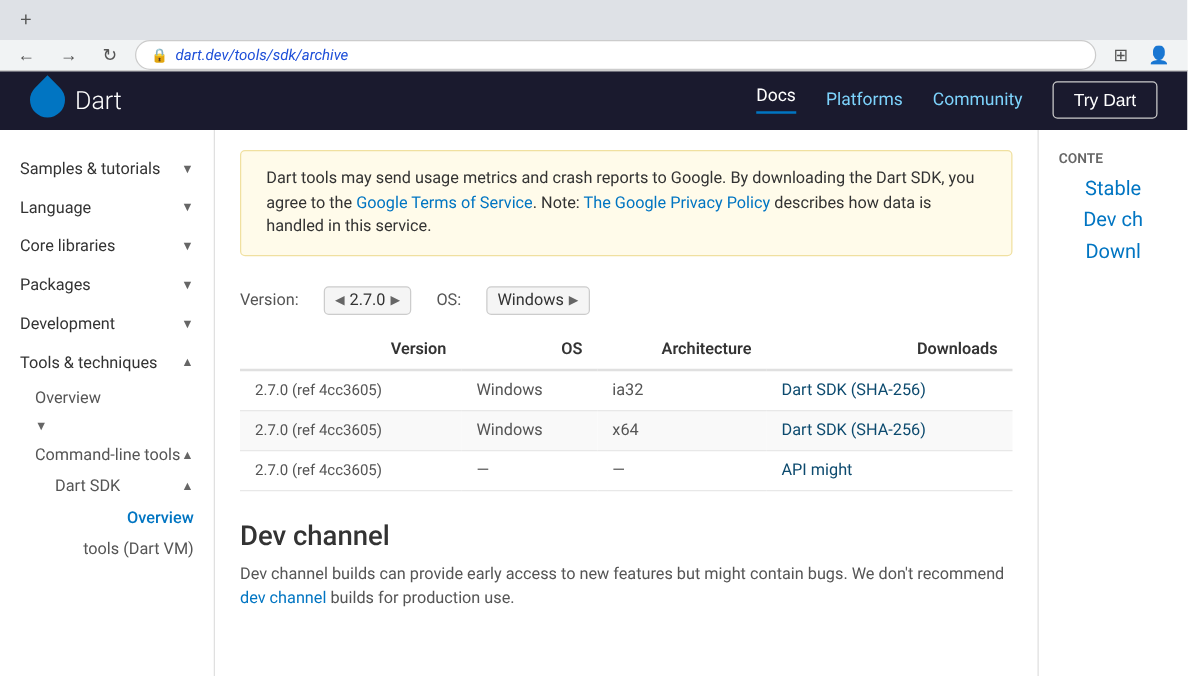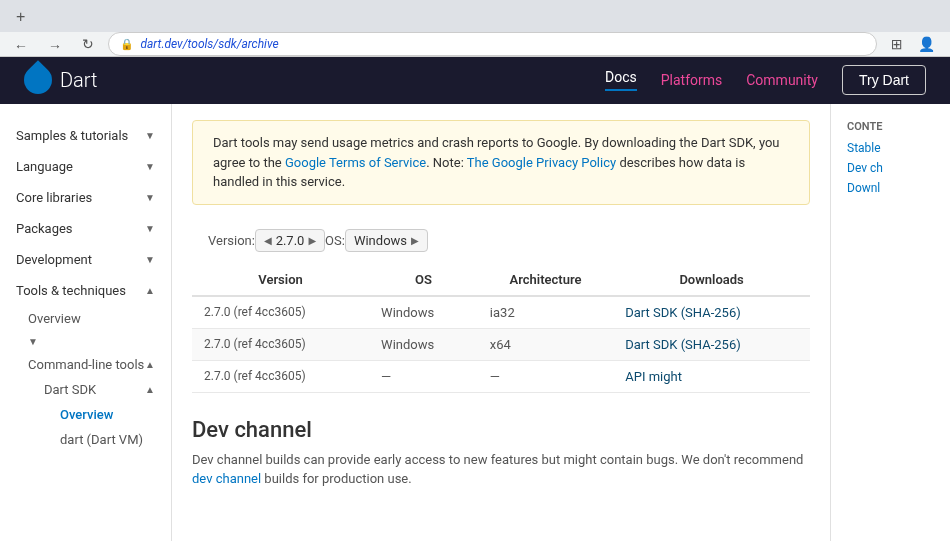--- a/index.html
+++ b/index.html
@@ -18,21 +18,21 @@
     .lock-icon { color: #555; font-size: 11px; }
     .address-text { color: #1d4ed8; font-size: 12px; font-style: italic; }
     .browser-actions { display: flex; gap: 4px; }
 
     
     .app-header { background: #1a1a2e; height: 48px; display: flex; align-items: center; padding: 0 24px; gap: 32px; }
     .dart-logo { display: flex; align-items: center; gap: 8px; }
     .dart-icon { width: 28px; height: 28px; background: #0175C2; border-radius: 50% 0 50% 50%; transform: rotate(-45deg); }
     .dart-name { color: #fff; font-size: 20px; font-weight: 300; }
     .nav-links { margin-left: auto; display: flex; align-items: center; gap: 24px; }
-    .nav-link { color: #ec4899; text-decoration: none; font-size: 14px; }
+    .nav-link { color: #7dd3fc; text-decoration: none; font-size: 14px; }
     .nav-link.active { color: #fff; border-bottom: 2px solid #0175C2; padding-bottom: 4px; }
     .try-dart-btn { background: transparent; border: 1px solid #ccc; color: #fff; padding: 6px 16px; border-radius: 4px; cursor: pointer; font-size: 14px; }
 
     
     .page-layout { display: flex; height: calc(541px - 56px - 48px); overflow: hidden; }
 
     
     .sidebar { width: 172px; border-right: 1px solid #e0e0e0; overflow-y: auto; padding: 16px 0; flex-shrink: 0; background: #fff; }
     .sidebar-item { display: flex; align-items: center; justify-content: space-between; padding: 8px 16px; cursor: pointer; font-size: 13px; color: #333; }
     .sidebar-chevron { font-size: 10px; color: #666; }
@@ -47,36 +47,36 @@
     .warning-banner { background: #fffbea; border: 1px solid #f0e0a0; padding: 12px 20px; margin: 16px 20px; border-radius: 4px; font-size: 13px; line-height: 1.5; }
     .warning-banner a { color: #0175C2; text-decoration: none; }
 
     
     .section { padding: 8px 20px 16px; }
     .section-title { font-size: 22px; font-weight: 500; color: #333; margin-bottom: 8px; }
     .section-desc { font-size: 13px; color: #555; margin-bottom: 16px; }
     .section-desc strong { font-weight: 600; }
 
     
-    .selector-row { display: flex; align-items: center; gap: 0; margin-bottom: 12px; margin-left: 16px; }
+    .selector-row { display: flex; align-items: center; gap: 20px; margin-bottom: 12px; }
     .selector-label { font-size: 13px; color: #555; }
     .selector-value { display: flex; align-items: center; gap: 4px; background: #f5f5f5; border: 1px solid #ccc; border-radius: 4px; padding: 3px 8px; font-size: 13px; }
     .selector-arrow { font-size: 10px; color: #666; }
 
     
     .data-table { width: 100%; border-collapse: collapse; font-size: 13px; }
-    .data-table th { text-align: center; padding: 8px 12px; font-weight: 600; color: #333; border-bottom: 2px solid #e0e0e0; margin-top: 44px; }
+    .data-table th { text-align: right; padding: 8px 12px; font-weight: 600; color: #333; border-bottom: 2px solid #e0e0e0; margin-top: 44px; }
     .data-table td { padding: 8px 12px; border-bottom: 1px solid #e8e8e8; color: #555; margin-top: 12px; }
     .data-table tr:nth-child(even) { background: #f9f9f9; }
     .data-table .download-link { color: #0c4a6e; text-decoration: none; }
 
     
     .right-sidebar { width: 120px; padding: 16px; flex-shrink: 0; font-size: 12px; border-left: 1px solid #e0e0e0; }
     .right-sidebar-title { font-size: 11px; font-weight: 600; color: #666; margin-bottom: 8px; text-transform: uppercase; }
-    .right-sidebar-link { display: block; color: #0175C2; text-decoration: none; margin-bottom: 6px; font-size: 12px; }
+    .right-sidebar-link { display: block; color: #0175C2; text-decoration: none; margin-bottom: 6px; font-size: 16px; text-align: center; }
 
     
     .dev-section { padding: 8px 20px 16px; }
     .dev-desc { font-size: 13px; color: #555; line-height: 1.5; }
     .dev-desc a { color: #0175C2; text-decoration: none; }
   </style>
 </head>
 <body>
 
 <div class="browser-chrome">
@@ -140,28 +140,28 @@
     </div>
     <div class="sidebar-sub">
       <div class="sidebar-sub-item">Overview</div>
       <div class="sidebar-sub-item" style="display:flex;justify-content:space-between;align-items:center">
         <span class="sidebar-chevron">▼</span>
       </div>
       <div class="sidebar-sub-item" style="display:flex;justify-content:space-between;align-items:center">
         <span>Command-line tools</span>
         <span class="sidebar-chevron">▲</span>
       </div>
-      <div style="padding-left:16px;">
+      <div style="padding-left:16px;text-align:right;">
         <div class="sidebar-sub-item" style="display:flex;justify-content:space-between;align-items:center">
           <span>Dart SDK</span>
           <span class="sidebar-chevron">▲</span>
         </div>
         <div style="padding-left:16px;">
           <div class="sidebar-sub-item active">Overview</div>
-          <div class="sidebar-sub-item">dart (Dart VM)</div>
+          <div class="sidebar-sub-item">tools (Dart VM)</div>
         </div>
       </div>
     </div>
   </div>
 
   <div class="main-content">
 
     <div class="warning-banner">
       <span>Dart tools may send usage metrics and crash reports to Google. By downloading the Dart SDK, you agree to the </span><a href="#">Google Terms of Service</a><span>.</span><span> Note: </span><a href="#">The Google Privacy Policy</a><span> describes how data is handled in this service.</span>
     </div>

